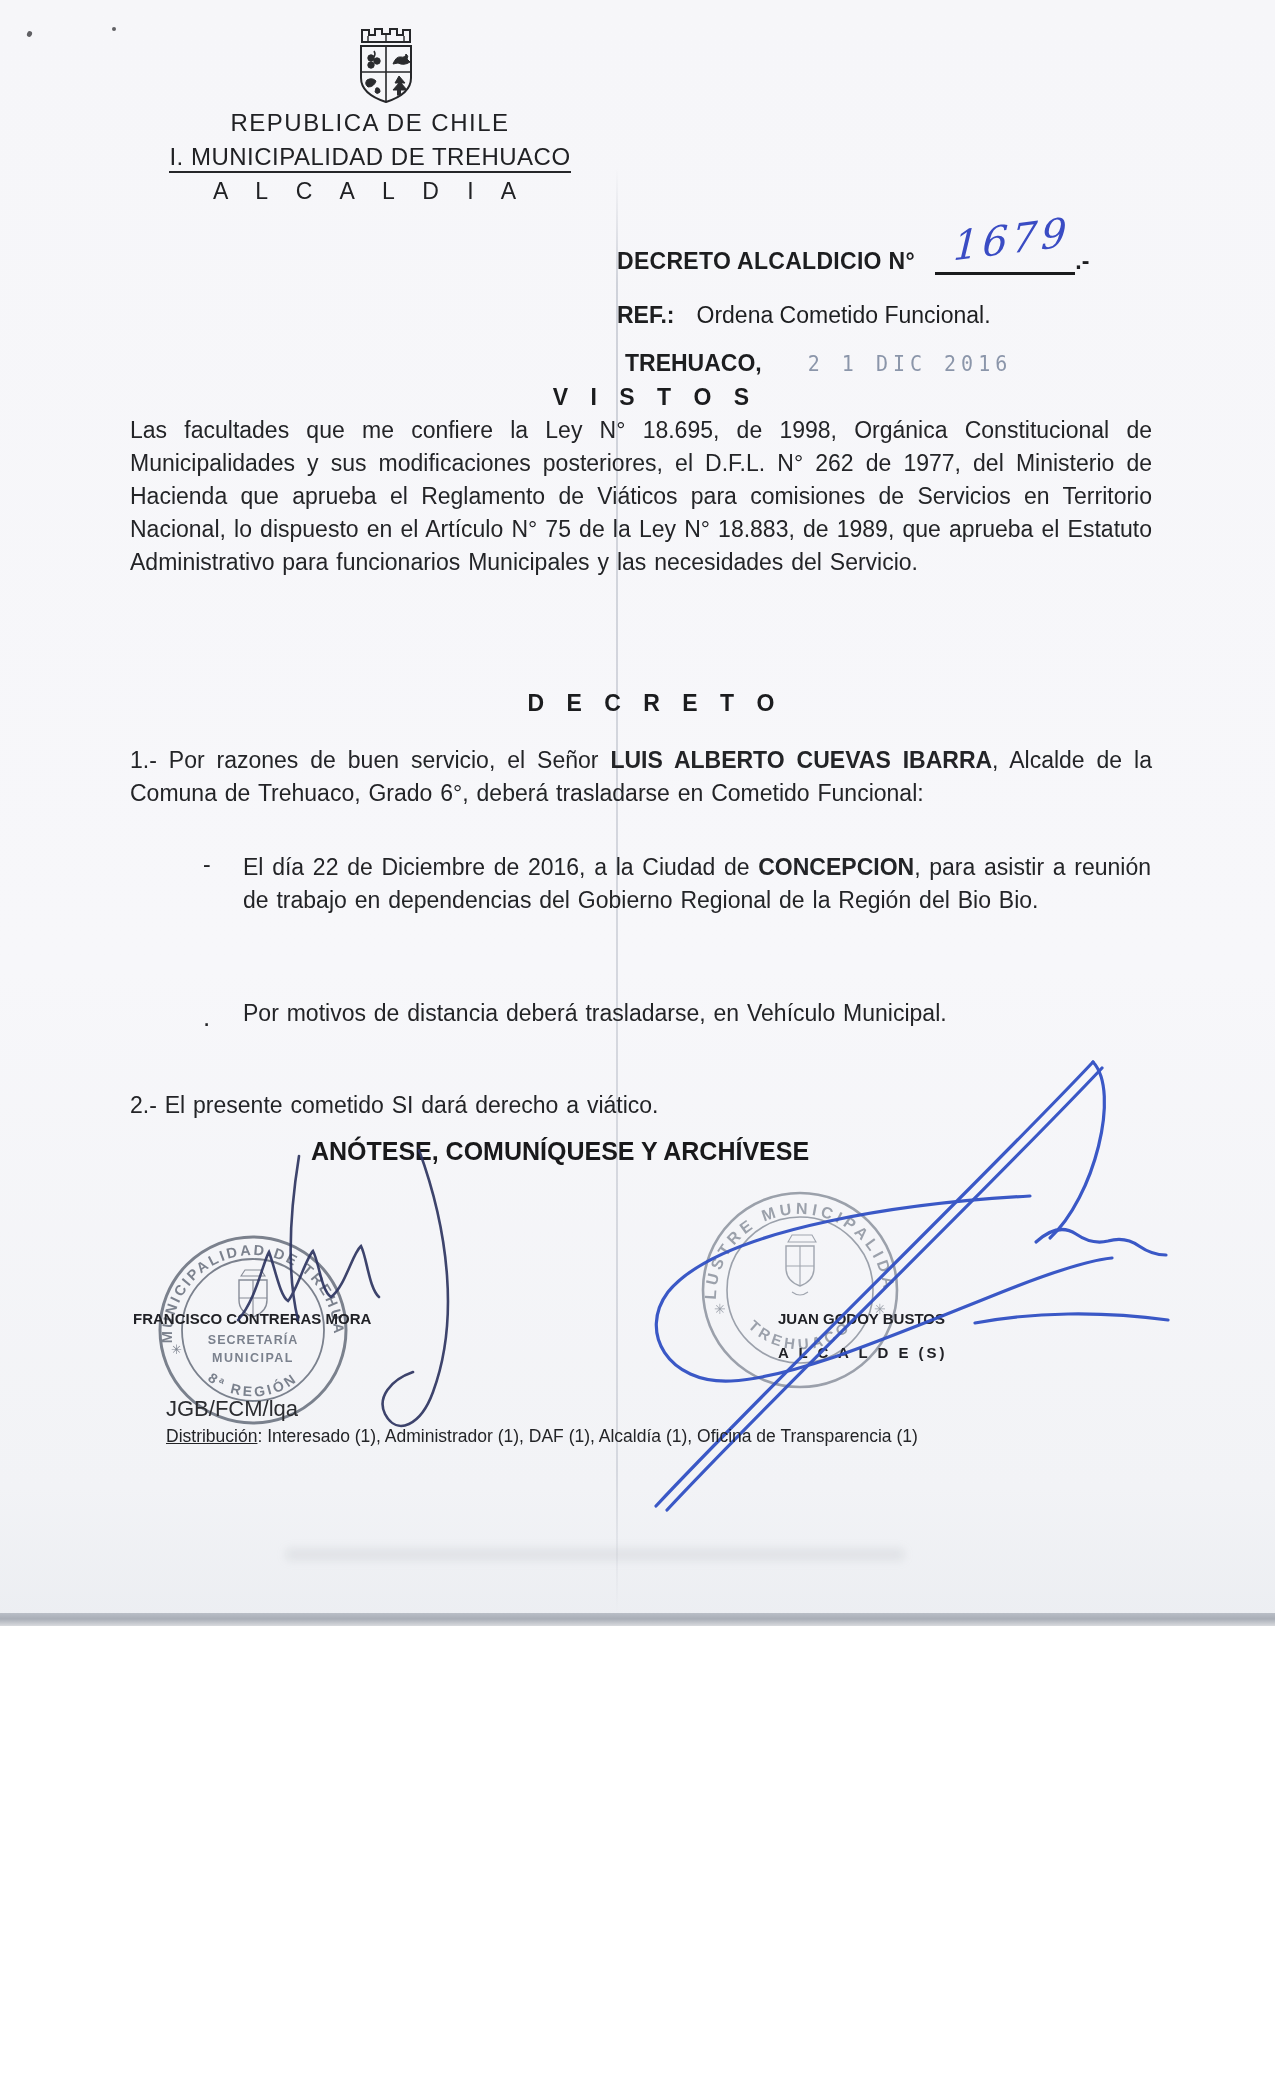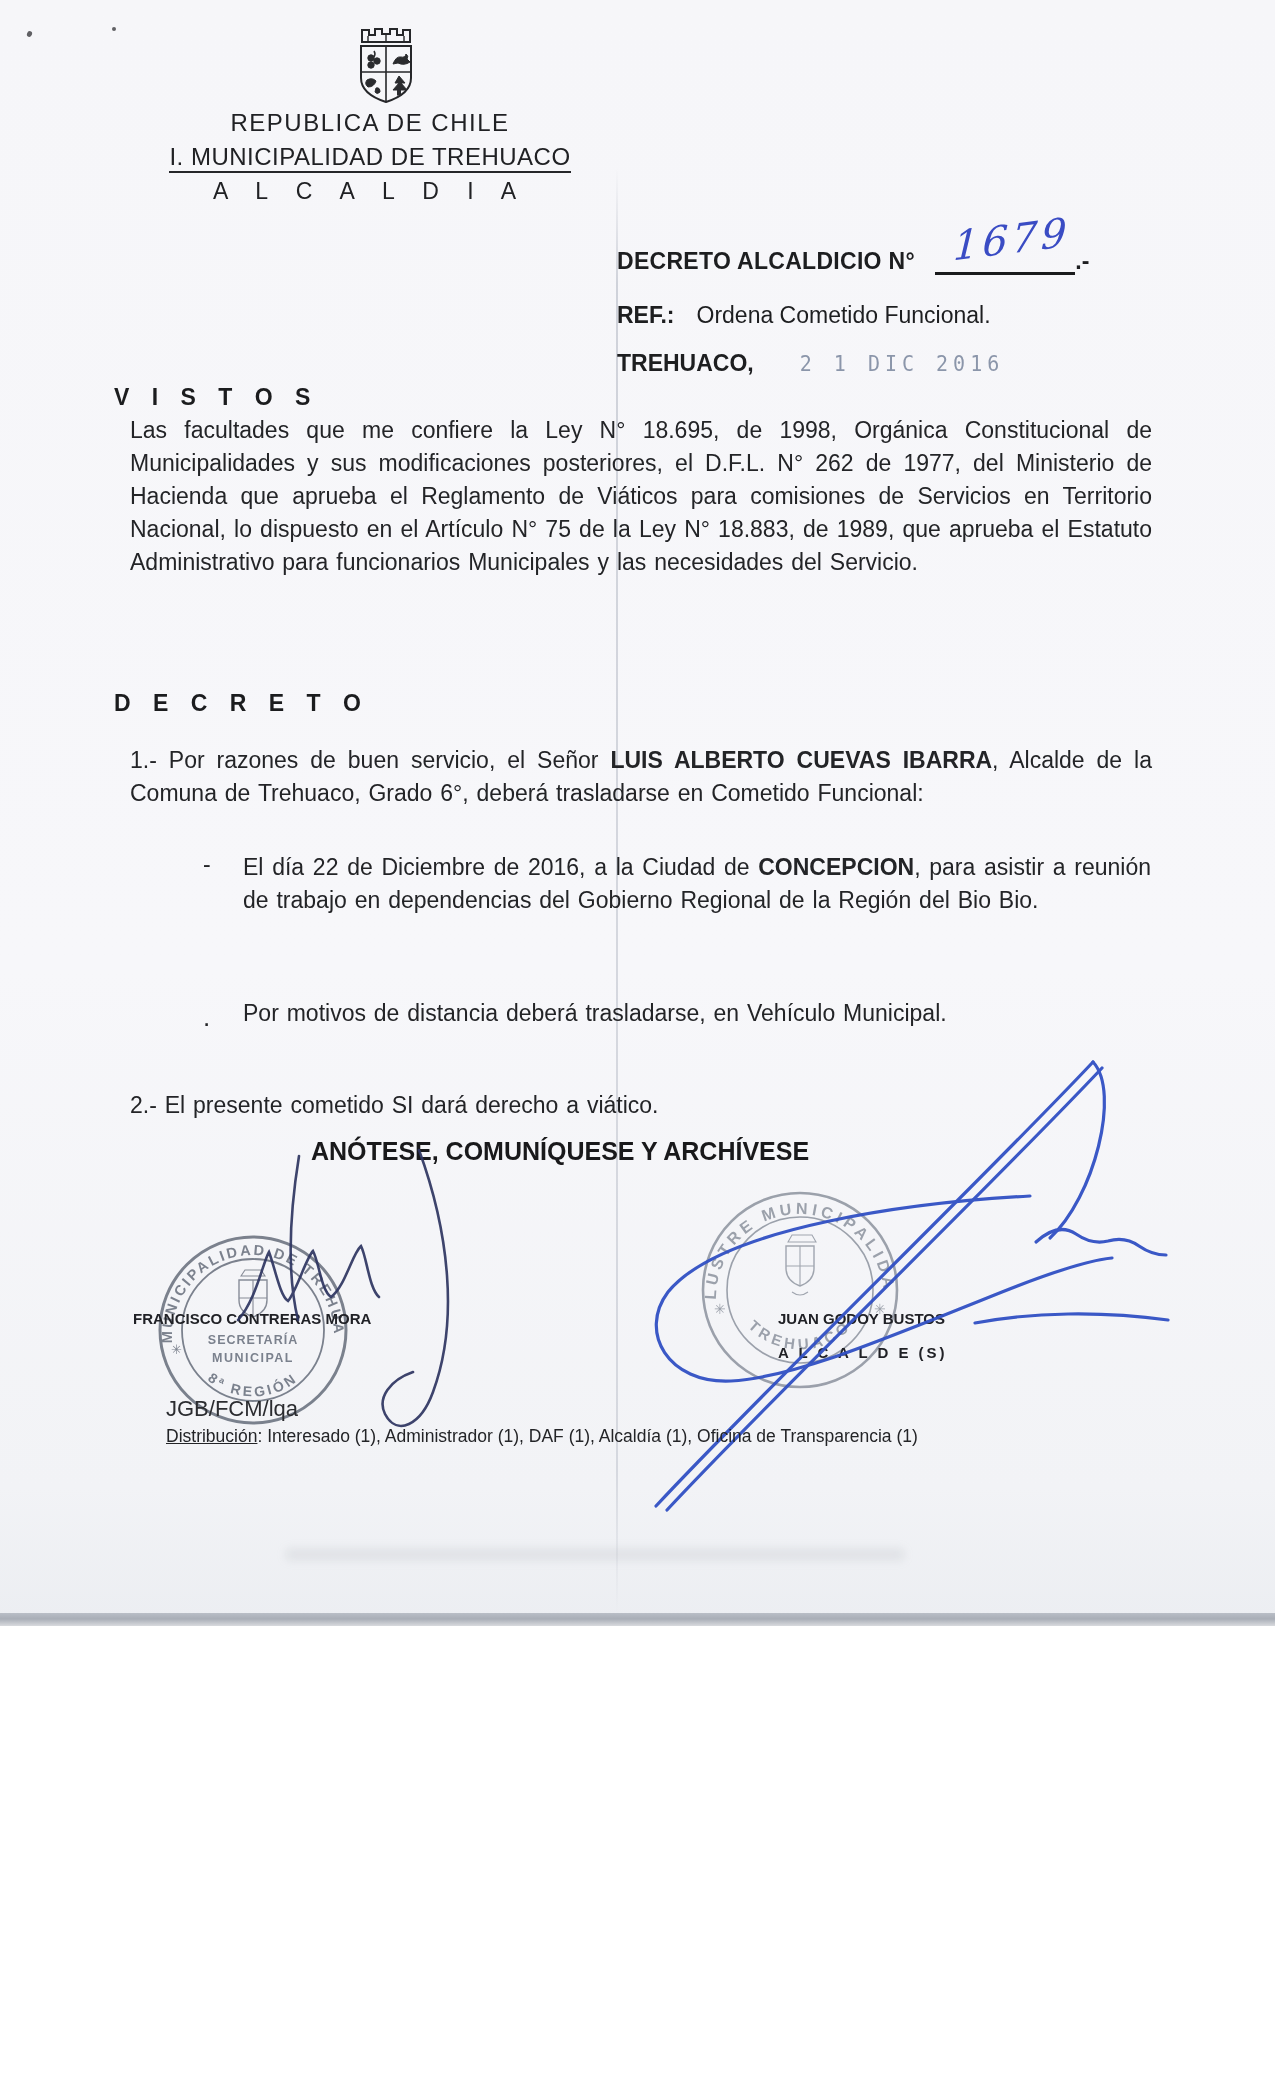--- a/index.html
+++ b/index.html
@@ -30,27 +30,27 @@
   .rcol{position:absolute;left:617px;top:238px;width:580px;font-size:23px;}
   .rowA{position:absolute;left:0;top:0;width:580px;white-space:nowrap;}
   .rowA .lbl{font-weight:bold;letter-spacing:0.3px;}
   .num-slot{display:inline-block;position:relative;width:140px;height:34px;margin-left:14px;
             border-bottom:3px solid #1a1b1d;vertical-align:-6px;}
   .hw-num{position:absolute;left:18px;top:-22px;font-family:"DejaVu Serif",serif;font-style:italic;
           font-size:40px;color:#3a4cc4;transform:rotate(-7deg) skewX(-10deg);letter-spacing:4px;}
   .num-suffix{font-weight:bold;}
   .rowB{position:absolute;left:0;top:64px;white-space:nowrap;}
   .rowB .lbl{font-weight:bold;margin-right:22px;}
-  .rowC{position:absolute;left:0;top:112px;white-space:nowrap;}
+  .rowC{position:absolute;left:0;top:112px;white-space:nowrap;padding-left:8px;}
   .rowC .lbl{font-weight:bold;}
   .date-stamp{display:inline-block;margin-left:46px;font-family:"DejaVu Sans Mono",monospace;
       font-size:20px;letter-spacing:5px;color:#8691a6;opacity:0.95;transform:scale(1,1.02);}
 
   
-  .heading{position:absolute;left:114px;width:1022px;font-weight:bold;
+  .heading{position:absolute;left:144px;width:1022px;text-align:center;font-weight:bold;
            font-size:23px;letter-spacing:8px;color:#1b1c1e;}
   .h-vistos{top:384px;}
   .h-decreto{top:690px;}
   .para{position:absolute;left:130px;width:1022px;font-size:23px;line-height:33px;
         text-align:justify;color:#232427;word-spacing:1.5px;}
   .p-vistos{top:414px;}
   .p-uno{top:744px;}
   .p-dos{top:1089px;text-align:left;}
   .bullet-marker{position:absolute;left:203px;font-size:23px;color:#232427;}
   .bm1{top:851px;}

